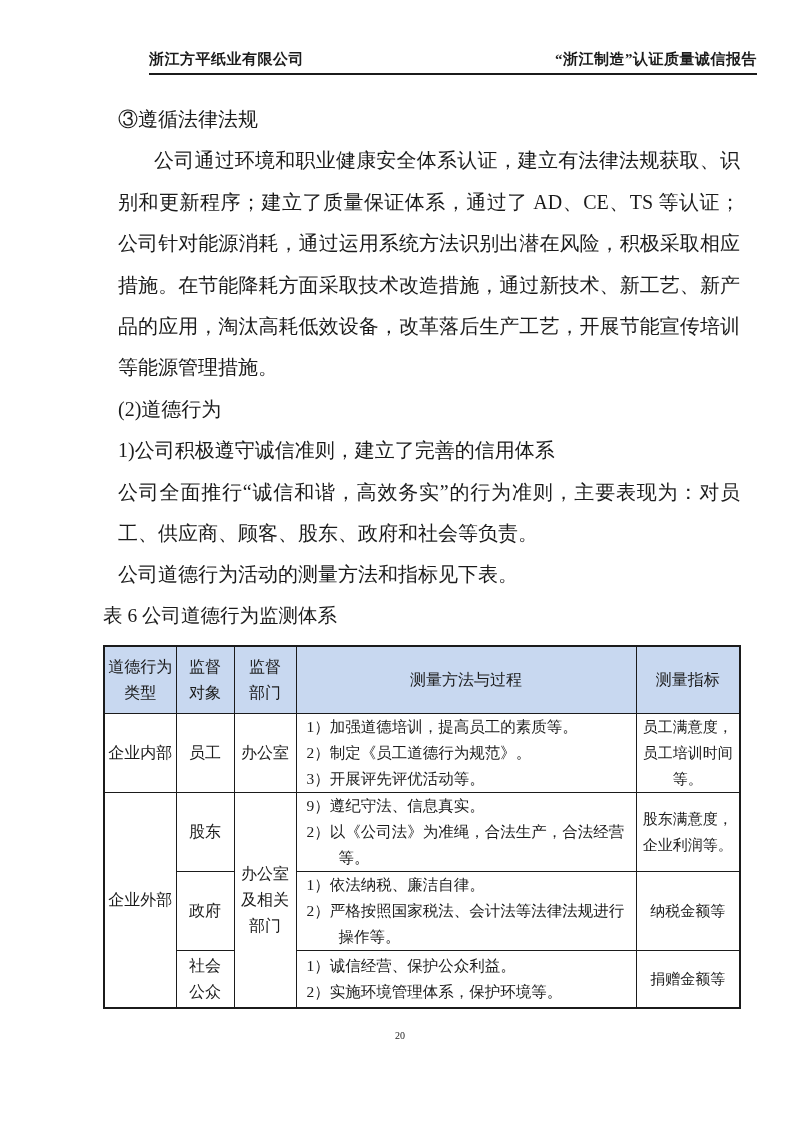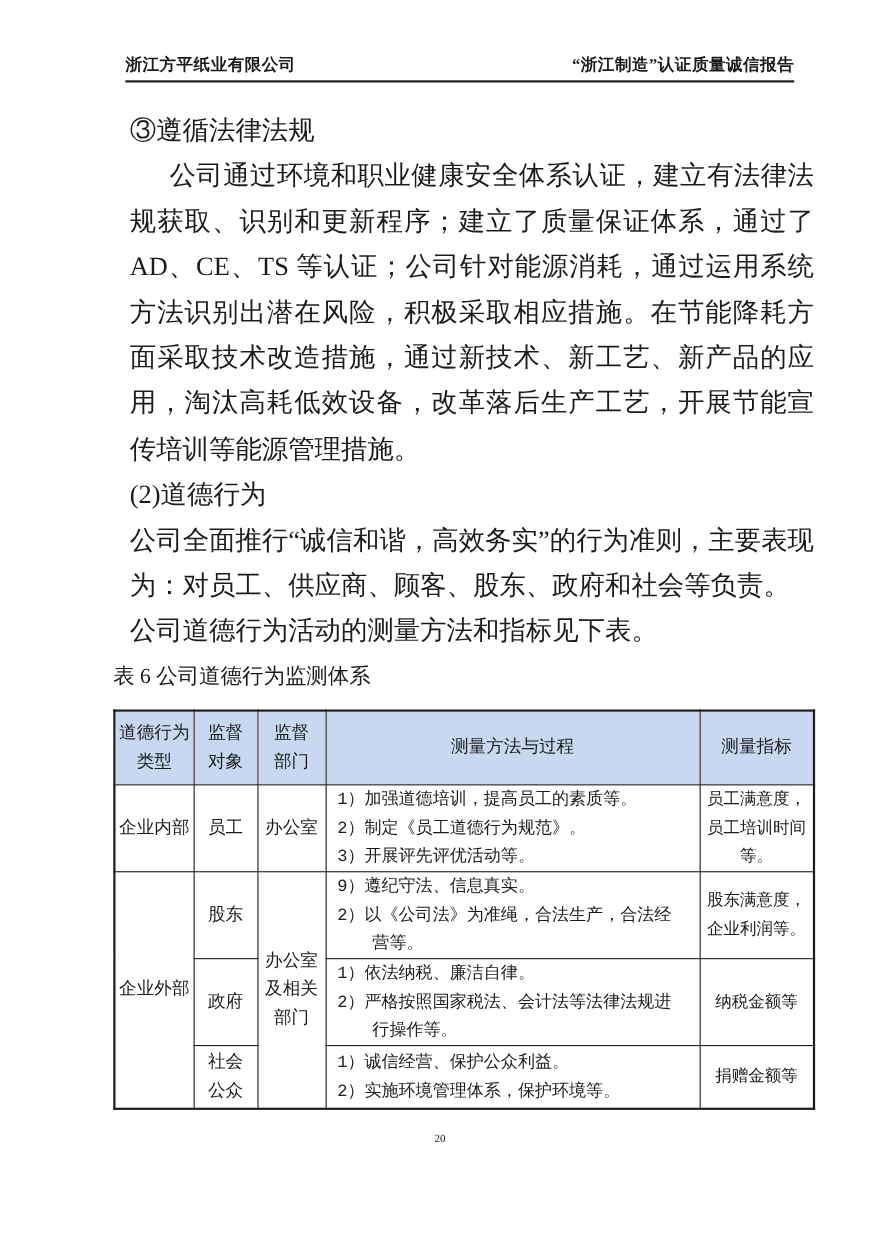--- a/index.html
+++ b/index.html
@@ -9,40 +9,40 @@
     height: 1131px;
     background: #ffffff;
     font-family: "Liberation Serif", "DejaVu Serif", serif;
     color: #1b1b1b;
     overflow: hidden;
   }
 
   
   .doc-header {
     position: absolute;
-    left: 114px;
+    left: 149px;
     top: 50px;
     width: 608px;
     display: flex;
     justify-content: space-between;
     align-items: flex-end;
     border-bottom: 2px solid #1b1b1b;
     padding-bottom: 4px;
     font-size: 15px;
     font-weight: bold;
     letter-spacing: 0.5px;
   }
 
   
   .doc-body {
     position: absolute;
     left: 118px;
     top: 99px;
     width: 622px;
-    font-size: 24px;
+    font-size: 20px;
     line-height: 41.4px;
     text-align: justify;
   }
   .para { margin: 0; }
   .para.indent { text-indent: 36px; }
 
   
   .table-caption {
     position: absolute;
     left: 103px;
@@ -82,21 +82,21 @@
     padding: 2px;
   }
   td.c-center { text-align: center; padding: 2px 6px; }
   td.c-type   { padding: 2px 2px; text-align: center; }
   td.c-dept   { padding: 2px 4px; }
   td.c-methods {
     text-align: left;
     padding: 0 10px;
     font-size: 15.5px;
   }
-  .mitem { padding-left: 32px; text-indent: -32px; font-family: Liberation Mono, monospace; }
+  .mitem { padding-left: 32px; text-indent: -32px; }
   td.c-indicator {
     text-align: center;
     padding: 0 4px;
     font-size: 15px;
   }
 
   
   .page-number {
     position: absolute;
     left: 0;
@@ -113,20 +113,21 @@
 
   <header class="doc-header">
     <span>浙江方平纸业有限公司</span>
     <span>“浙江制造”认证质量诚信报告</span>
   </header>
 
   <main class="doc-body">
     <p class="para">③遵循法律法规</p>
     <p class="para indent">公司通过环境和职业健康安全体系认证，建立有法律法规获取、识别和更新程序；建立了质量保证体系，通过了 AD、CE、TS 等认证；公司针对能源消耗，通过运用系统方法识别出潜在风险，积极采取相应措施。在节能降耗方面采取技术改造措施，通过新技术、新工艺、新产品的应用，淘汰高耗低效设备，改革落后生产工艺，开展节能宣传培训等能源管理措施。</p>
     <p class="para">(2)道德行为</p>
+    <p class="para">1)公司积极遵守诚信准则，建立了完善的信用体系</p>
     <p class="para">公司全面推行“诚信和谐，高效务实”的行为准则，主要表现为：对员工、供应商、顾客、股东、政府和社会等负责。</p>
     <p class="para">公司道德行为活动的测量方法和指标见下表。</p>
   </main>
 
   <div class="table-caption">表 6 公司道德行为监测体系</div>
 
   <table class="ethics">
     <colgroup>
       <col style="width:72px">
       <col style="width:58px">

